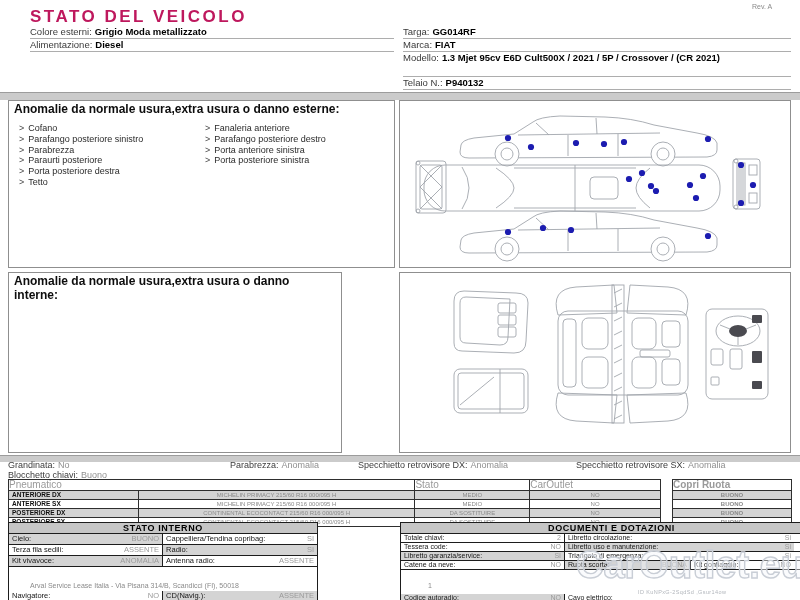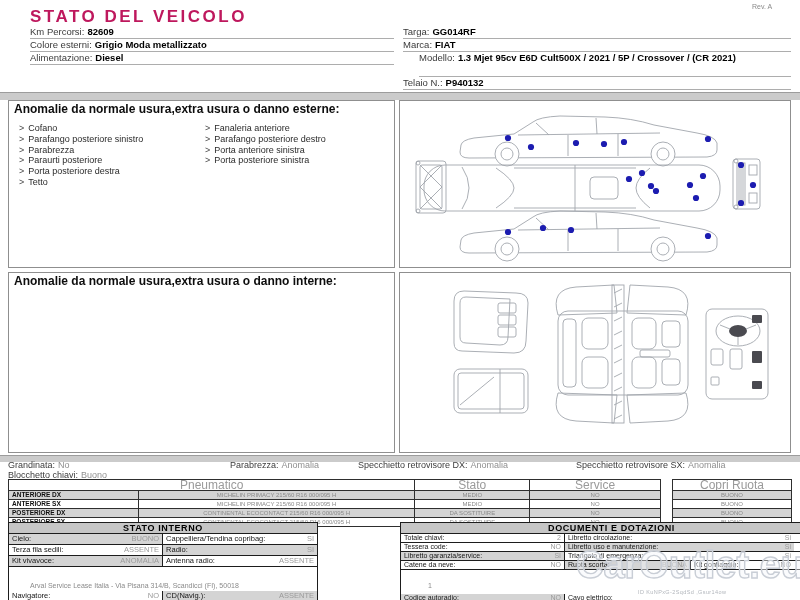--- a/index.html
+++ b/index.html
@@ -8,21 +8,21 @@
     background:#ffffff;color:#222;
     font-family:"Liberation Sans", sans-serif;
   }
   .abs{position:absolute;}
 
   
   .title{left:30px;top:7px;font-size:17px;font-weight:bold;letter-spacing:2.5px;color:#be185d;}
   .rev{left:752px;top:3px;font-size:7px;color:#8a8a8a;}
   .infocol{display:block;}
   .inforow{height:12px;line-height:12px;border-bottom:1px solid #adadad;font-size:9.5px;white-space:nowrap;overflow:hidden;}
-  .inforow.modello{height:24px;line-height:11.5px;white-space:normal;margin-left:16px;}
+  .inforow.modello{height:24px;line-height:11.5px;white-space:normal;}
   .inforow .lbl{color:#3a3a3a;}
   .inforow .val{font-weight:bold;color:#000;margin-left:3px;}
 
   .band{left:0;width:800px;background:#cbcbcb;border-top:1px solid #9c9c9c;}
 
   
   .box{border:1px solid #8f8f8f;background:#fff;}
   .box-title{font-size:12px;font-weight:bold;color:#0d0d0d;padding:1px 5px 0 5px;}
   .extcol{position:absolute;top:22px;font-size:9px;line-height:10.8px;color:#2b2b2b;}
   .item .b{margin-right:4px;color:#444;}
@@ -36,21 +36,21 @@
   .sum{font-size:9px;line-height:10px;white-space:nowrap;}
   .sum .lbl{color:#3c3c3c;}
   .sum .val{color:#8f8f8f;margin-left:3px;}
 
   
   .ttab{border:1px solid #2e2e2e;box-sizing:border-box;background:#fff;}
   .trow{display:flex;height:8px;border-top:1px solid #2e2e2e;}
   .trow.thead{height:10px;border-top:none;}
   .tc{box-sizing:border-box;border-right:1px solid #2e2e2e;overflow:hidden;}
   .tc.last{border-right:none;}
-  .th{font-size:12px;color:#9a9a9a;text-align:center;line-height:10px;}
+  .th{font-size:10px;color:#9a9a9a;line-height:10px;}
   .pos{font-size:6.5px;font-weight:bold;color:#111;line-height:8px;padding-left:3px;}
   .tv{font-size:6px;color:#8a8a8a;text-align:center;line-height:8px;}
   .sh{background:#d4d4d4;}
   .w1{width:130px;}.w2{width:277px;}.w3{width:115px;}.w4{width:130px;}
   .w12{width:407px;}
 
   
   .btab{border:1px solid #1d1d1d;box-sizing:border-box;background:#fff;}
   .btitle{background:#c6c6c6;border-bottom:1px solid #1d1d1d;font-weight:bold;text-align:center;
           font-size:9px;height:10px;line-height:10px;letter-spacing:0.6px;color:#000;}
@@ -81,21 +81,20 @@
     -webkit-text-stroke:1.4px #c9ced6;
   }
 </style>
 </head>
 <body>
 
 <div class="abs title">STATO DEL VEICOLO</div>
 <div class="abs rev">Rev. A</div>
 
 <div class="abs infocol" style="left:30px;top:26px;width:364px;">
-  <div class="inforow"><span class="lbl">Km Percorsi:</span><span class="val">82609</span></div>
   <div class="inforow"><span class="lbl">Colore esterni:</span><span class="val">Grigio Moda metallizzato</span></div>
   <div class="inforow"><span class="lbl">Alimentazione:</span><span class="val">Diesel</span></div>
 </div>
 
 <div class="abs infocol" style="left:403px;top:26px;width:388px;">
   <div class="inforow"><span class="lbl">Targa:</span><span class="val">GG014RF</span></div>
   <div class="inforow"><span class="lbl">Marca:</span><span class="val">FIAT</span></div>
   <div class="inforow modello"><span class="lbl">Modello:</span><span class="val">1.3 Mjet 95cv E6D Cult500X / 2021 / 5P / Crossover / (CR 2021)</span></div>
   <div class="inforow"><span class="lbl">Telaio N.:</span><span class="val">P940132</span></div>
   <div class="inforow"><span class="lbl">1a imm.:</span><span class="val">20/09/2021</span></div>
@@ -182,21 +181,21 @@
         <circle cx="143" cy="127" r="3.1"></circle>
         <circle cx="171" cy="129" r="3.1"></circle>
       <circle cx="308" cy="135" r="3.1"></circle>
       <circle cx="341" cy="64" r="3.1"></circle>
         <circle cx="353" cy="84" r="3.1"></circle>
         <circle cx="341" cy="102" r="3.1"></circle>
     </g>
   </svg>
 </div>
 
-<div class="abs box" style="left:8px;top:272px;width:387px;height:181px;box-sizing:border-box;">
+<div class="abs box" style="left:8px;top:272px;width:334px;height:181px;box-sizing:border-box;">
   <div class="box-title">Anomalie da normale usura,extra usura o danno interne:</div>
 </div>
 
 <div class="abs box" style="left:399px;top:272px;width:392px;height:181px;box-sizing:border-box;">
   <svg width="390" height="179" viewBox="0 0 390 179">
 
     <g>
       <path class="sk" d="M54,28 Q54,18 64,18 L116,20 Q128,20 128,30 L126,68 Q126,80 114,80 L62,78 Q54,78 54,70 Z"></path>
       <path class="sk" d="M60,30 Q60,24 66,24 L110,26 L108,64 Q108,72 100,72 L66,70 Q60,70 60,64 Z"></path>
       <rect class="sk" x="98" y="30" width="18" height="10" rx="2"></rect>
@@ -248,21 +247,21 @@
 <div class="abs sum" style="left:8px;top:460px;"><span class="lbl">Grandinata:</span><span class="val">No</span></div>
 <div class="abs sum" style="left:8px;top:470px;"><span class="lbl">Blocchetto chiavi:</span><span class="val">Buono</span></div>
 <div class="abs sum" style="left:230px;top:460px;"><span class="lbl">Parabrezza:</span><span class="val">Anomalia</span></div>
 <div class="abs sum" style="left:358px;top:460px;"><span class="lbl">Specchietto retrovisore DX:</span><span class="val">Anomalia</span></div>
 <div class="abs sum" style="left:576px;top:460px;"><span class="lbl">Specchietto retrovisore SX:</span><span class="val">Anomalia</span></div>
 
 <div class="abs ttab" style="left:8px;top:479px;width:653px;">
   <div class="trow thead">
     <div class="tc th w12">Pneumatico</div>
     <div class="tc th w3">Stato</div>
-    <div class="tc th w4 last">Service</div>
+    <div class="tc th w4 last">CarOutlet</div>
   </div>
   <div class="trow sh">
     <div class="tc pos w1">ANTERIORE DX</div>
     <div class="tc tv w2">MICHELIN PRIMACY 215/60 R16 000/095 H</div>
     <div class="tc tv w3">MEDIO</div>
     <div class="tc tv w4 last">NO</div>
   </div>
   <div class="trow">
     <div class="tc pos w1">ANTERIORE SX</div>
     <div class="tc tv w2">MICHELIN PRIMACY 215/60 R16 000/095 H</div>
@@ -276,21 +275,21 @@
     <div class="tc tv w4 last">NO</div>
   </div>
   <div class="trow">
     <div class="tc pos w1">POSTERIORE SX</div>
     <div class="tc tv w2">CONTINENTAL ECOCONTACT 215/60 R16 000/095 H</div>
     <div class="tc tv w3">DA SOSTITUIRE</div>
     <div class="tc tv w4 last">NO</div>
   </div>
 </div>
 
-<div class="abs ttab" style="left:672px;top:479px;width:120px;">
+<div class="abs ttab" style="left:672px;top:479px;width:120px;font-weight:bold;">
   <div class="trow thead">
       <div class="tc th last" style="width:118px;">Copri Ruota</div>
     </div>
   <div class="trow sh">
       <div class="tc tv last" style="width:118px;">BUONO</div>
     </div>
   <div class="trow">
       <div class="tc tv last" style="width:118px;">BUONO</div>
     </div>
   <div class="trow sh">

